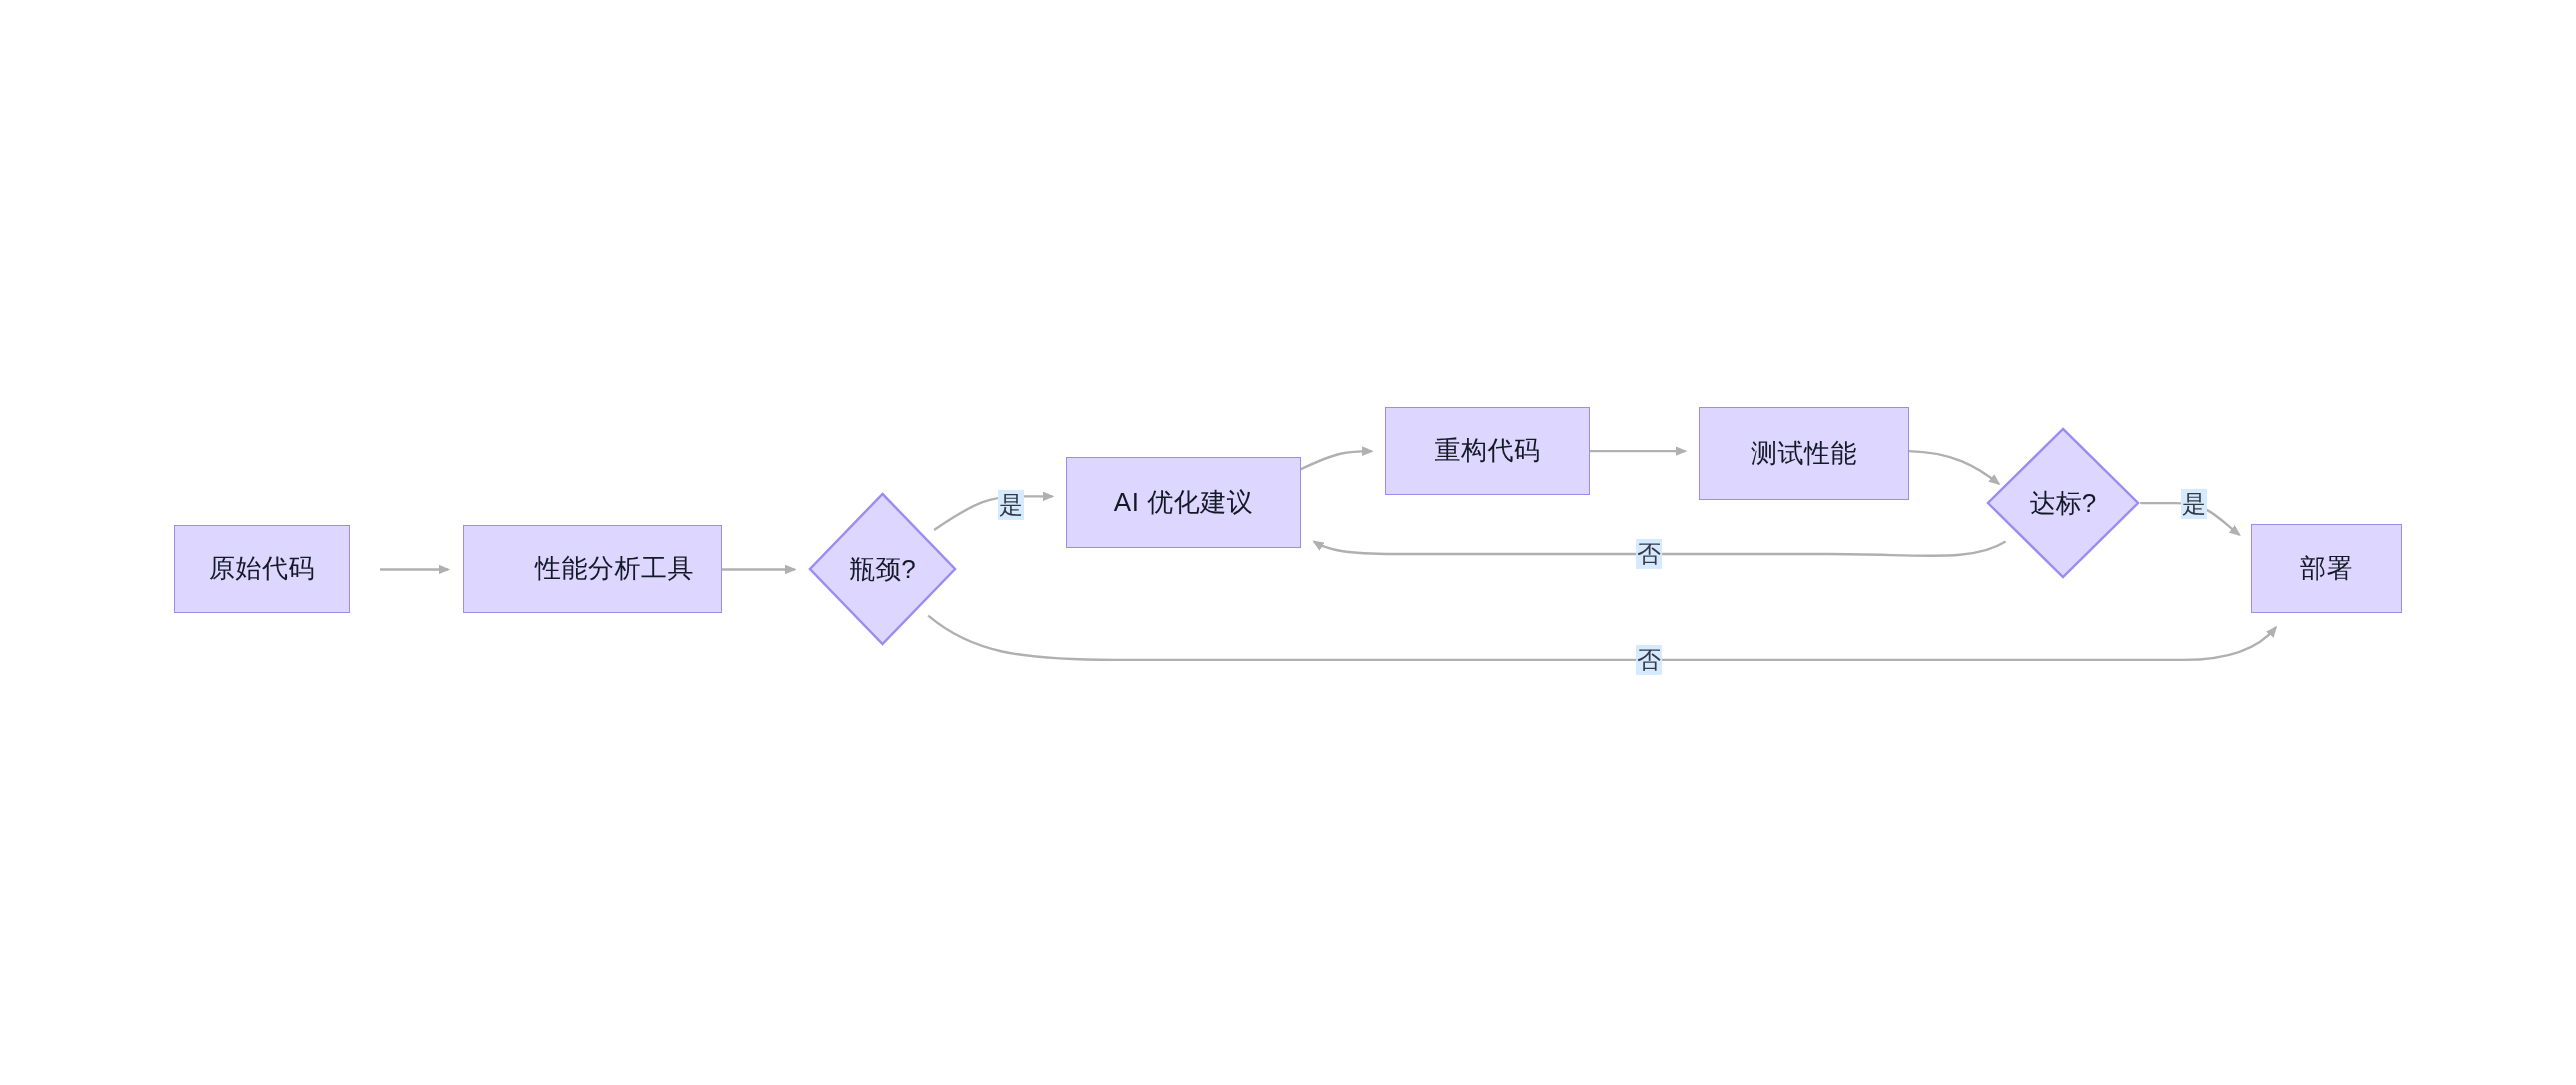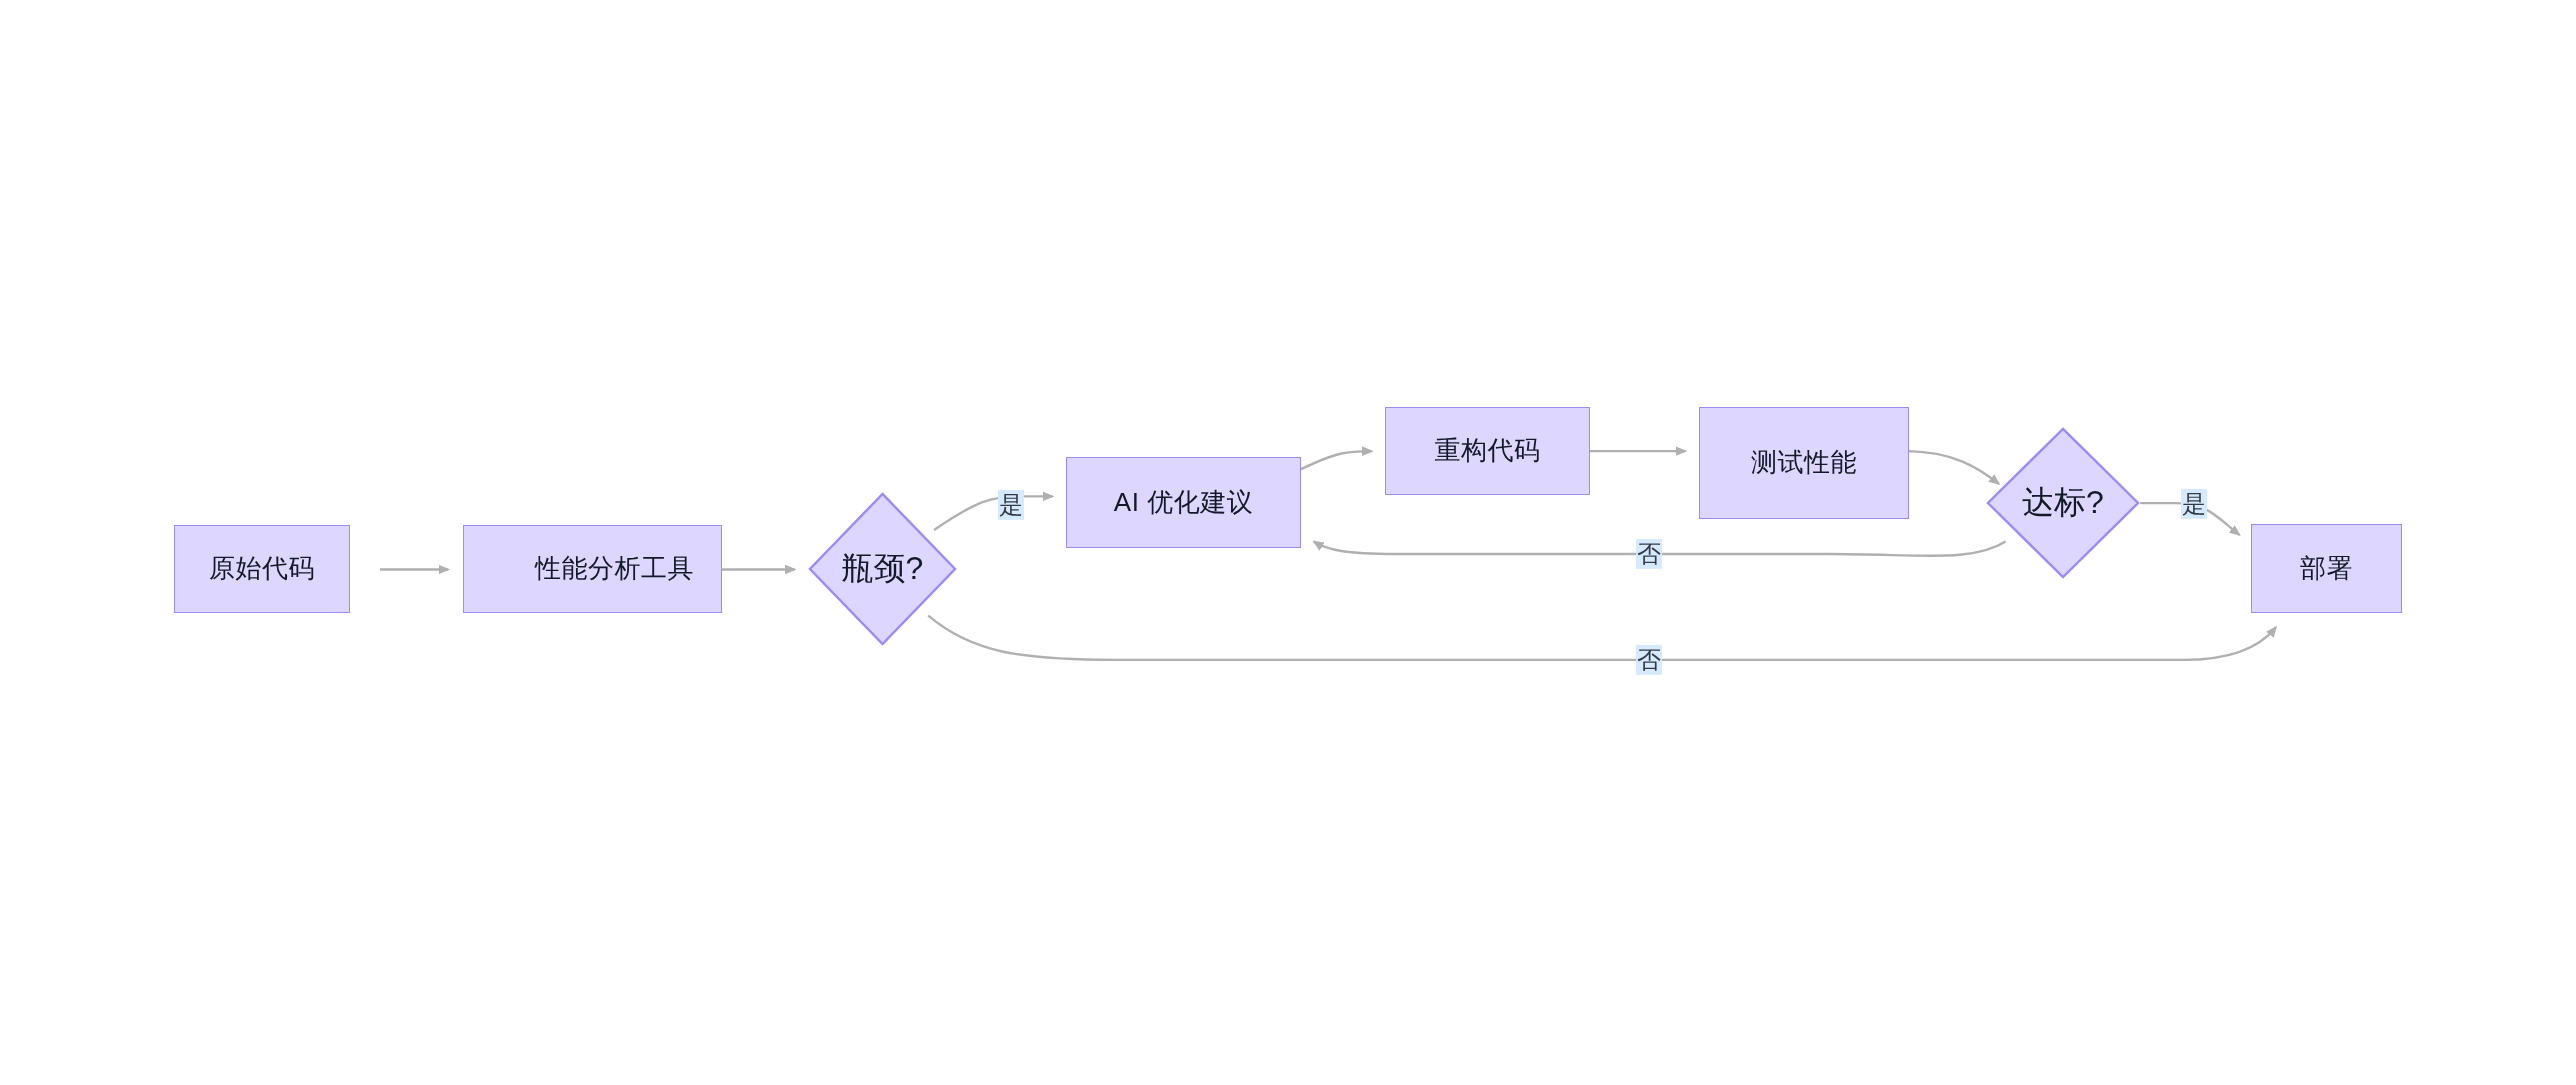--- a/index.html
+++ b/index.html
@@ -48,21 +48,21 @@
   }
   .diamond-shape {
     position: absolute;
     left: 0; top: 0;
     width: 100%;
     height: 100%;
   }
   .diamond-label {
     position: relative;
     z-index: 2;
-    font-size: 32px;
+    font-size: 26px;
     color: #131927;
     white-space: nowrap;
   }
   .edge-label {
     position: absolute;
     font-size: 24px;
     color: #333a45;
     background: #d6eaff;
     line-height: 1.1;
     padding: 1.9px 1px;
@@ -117,21 +117,21 @@
   </div>
 
   <div class="node node-rect" style="left:1066px; top:457px; width:235px; height:91px;">
     <span class="node-label">AI 优化建议</span>
   </div>
 
   <div class="node node-rect" style="left:1385px; top:407px; width:205px; height:88px;justify-content:center;">
     <span class="node-label">重构代码</span>
   </div>
 
-  <div class="node node-rect" style="left:1699px; top:407px; width:210px; height:112px;">
+  <div class="node node-rect" style="left:1699px; top:407px; width:210px; height:93px;">
     <span class="node-label">测试性能</span>
   </div>
 
   <div class="node node-diamond" style="left:1986px; top:427px; width:154px; height:152px;">
     <svg class="diamond-shape" viewBox="0 0 160 158" preserveAspectRatio="none">
       <polygon points="80,2 158,79 80,156 2,79" fill="#ddd6fe" stroke="#9a8cf0" stroke-width="2.5"></polygon>
     </svg>
     <span class="diamond-label">达标?</span>
   </div>
 

